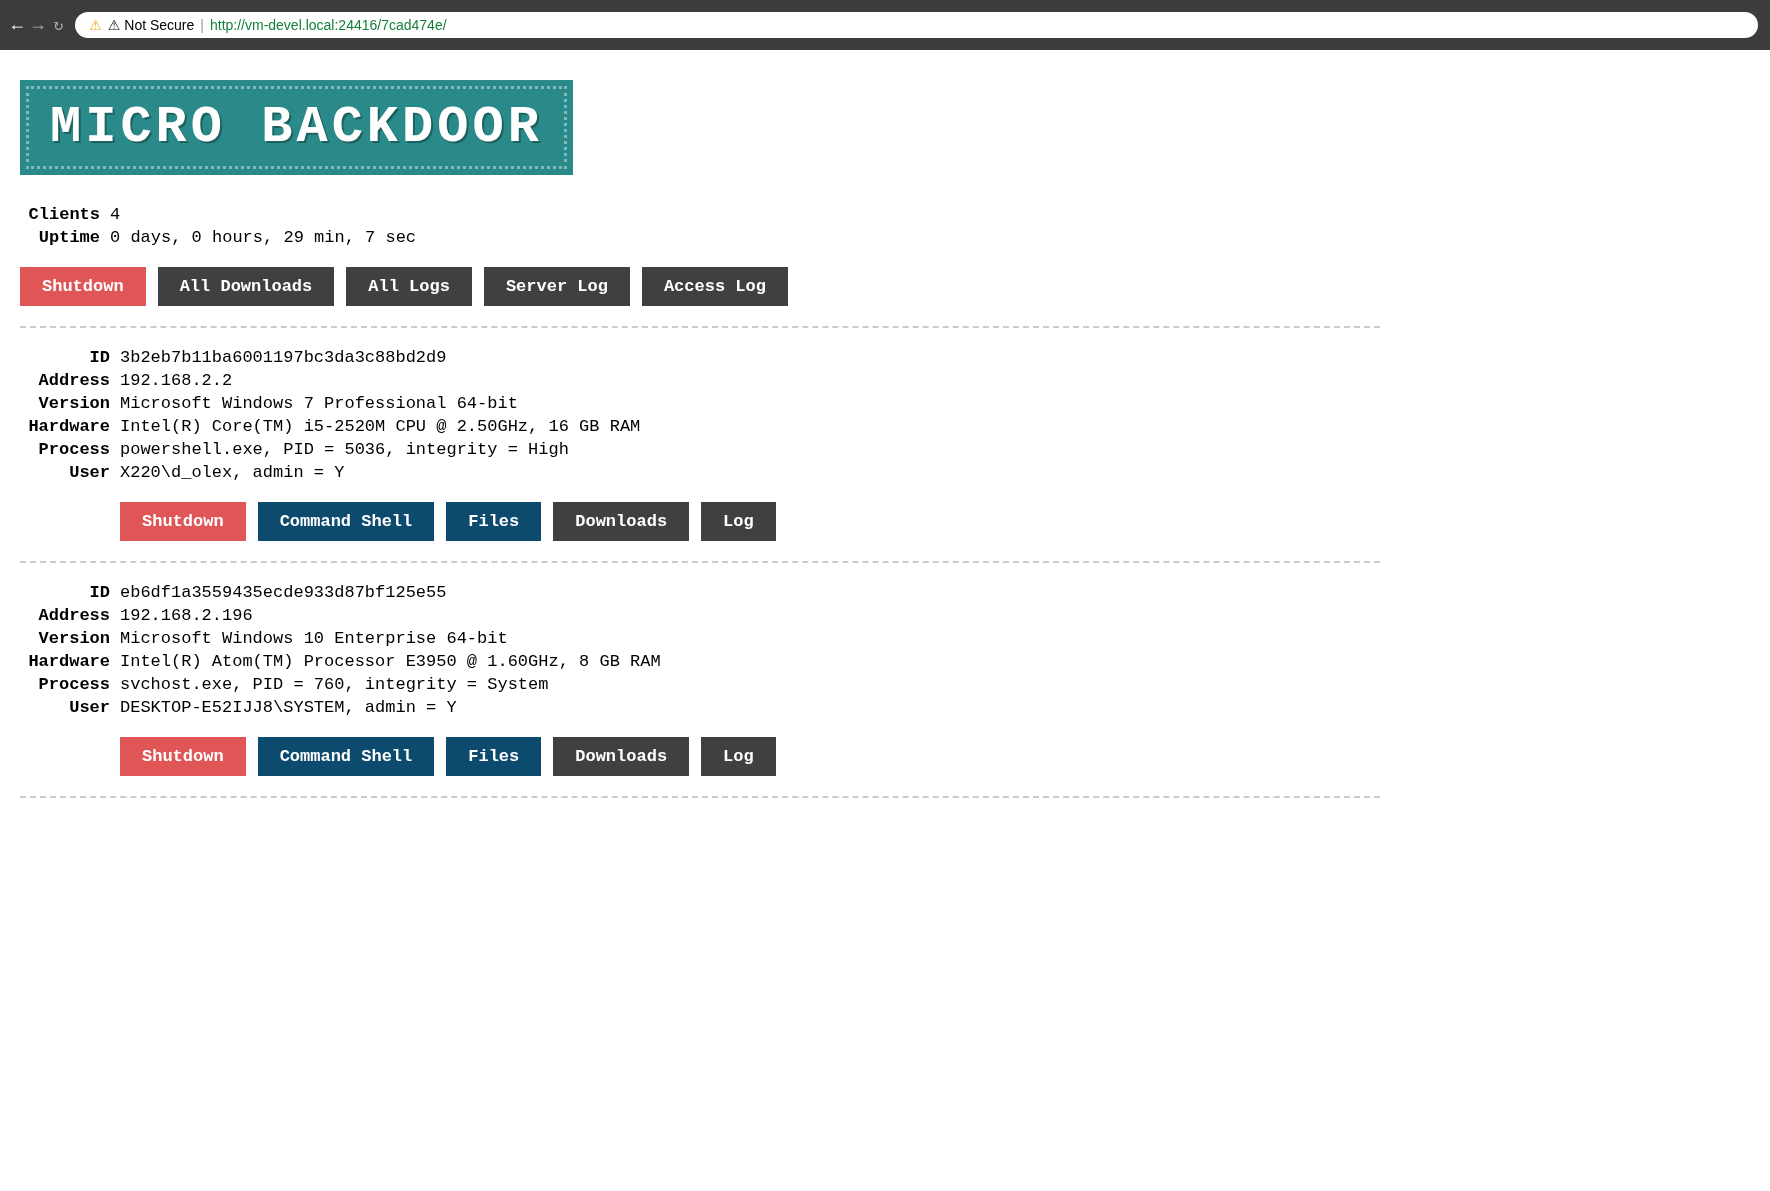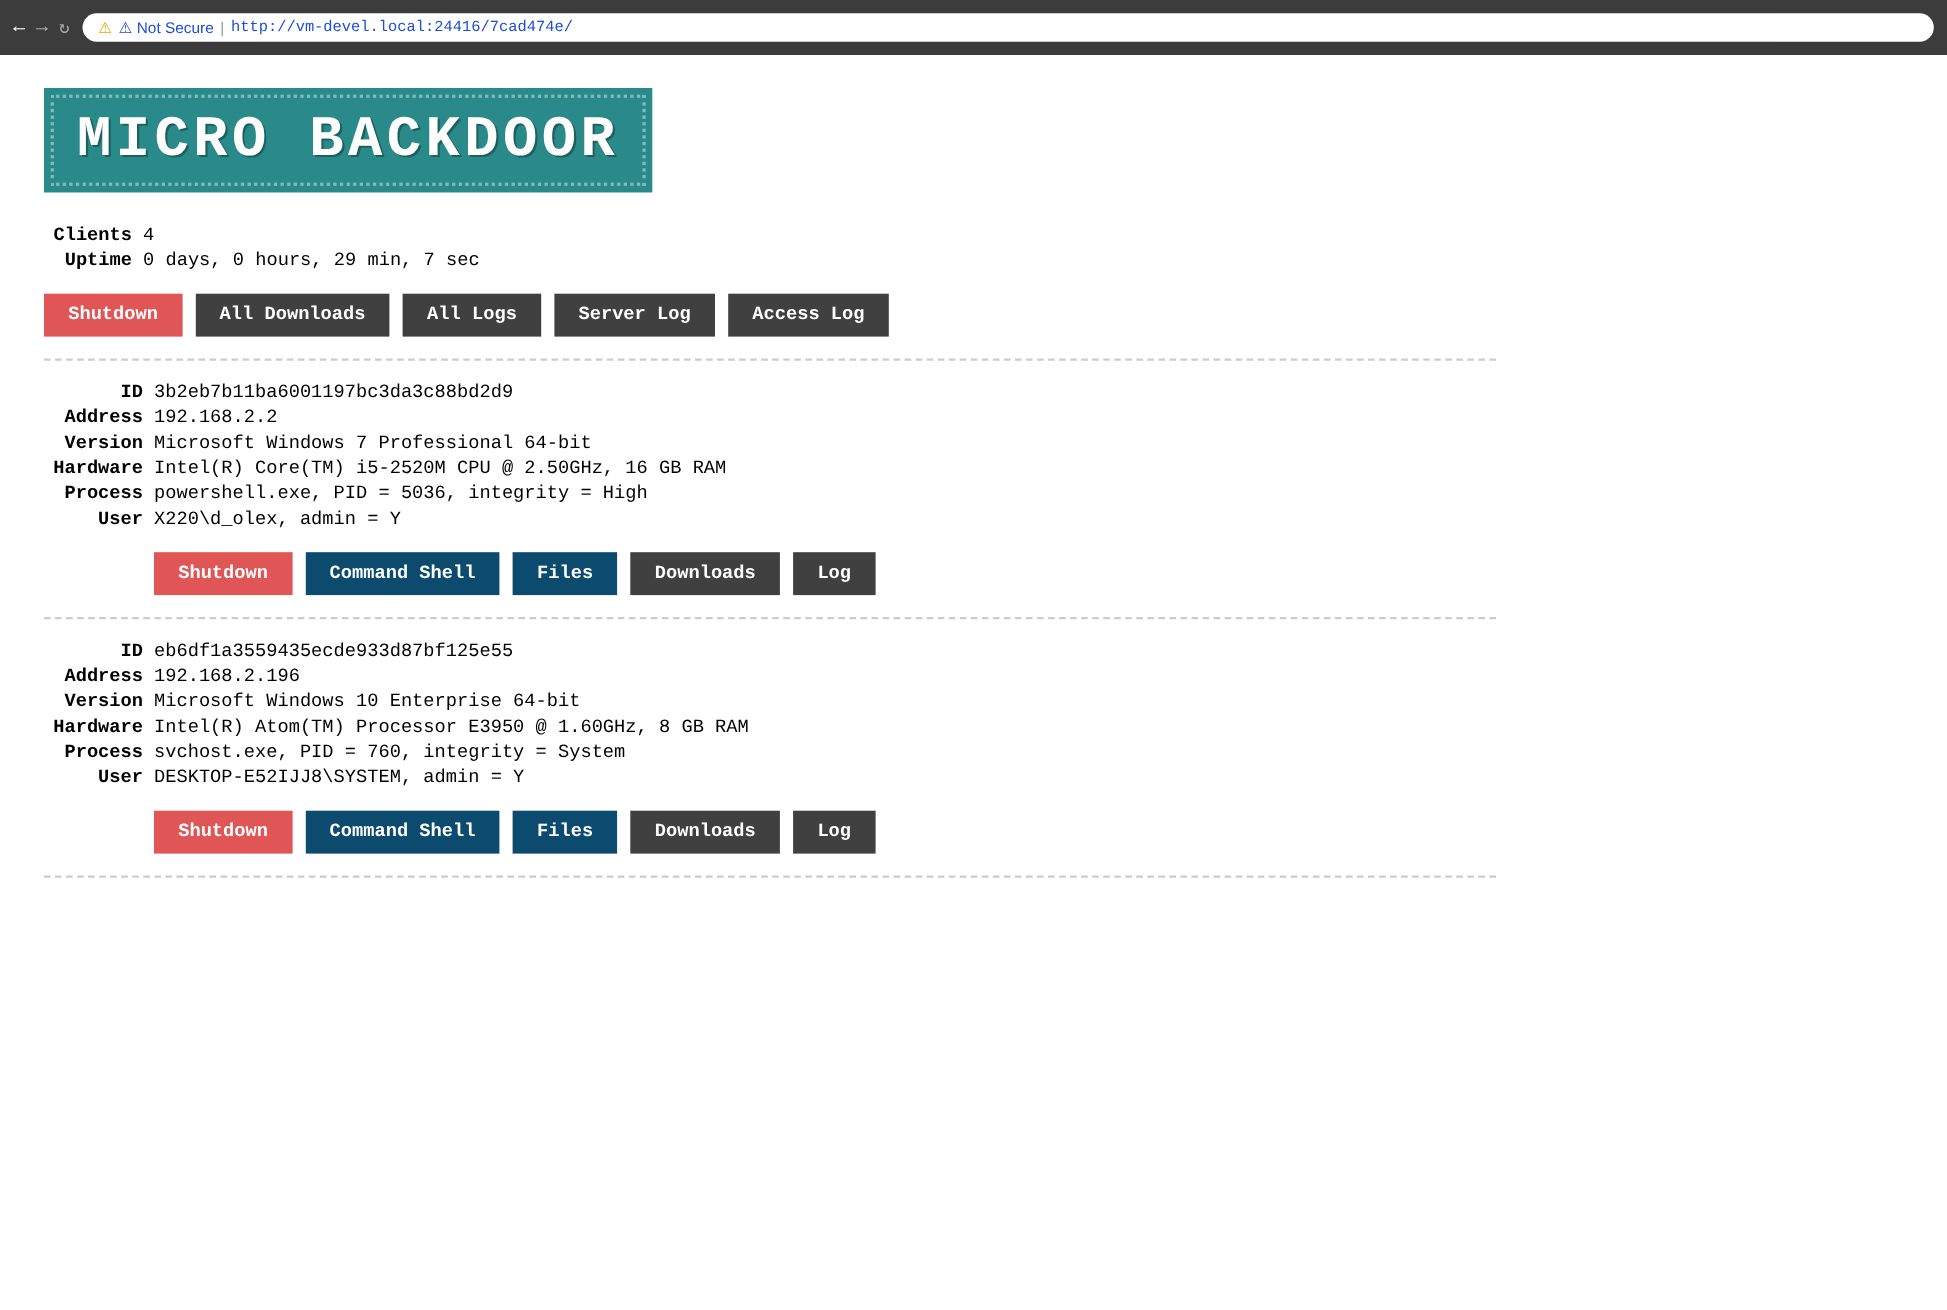--- a/index.html
+++ b/index.html
@@ -59,35 +59,34 @@
       font-size: 14px;
       color: #333;
     }
 
     .warning-icon {
       color: #f0a500;
       font-size: 14px;
     }
 
     .not-secure-text {
-      color: #1d4ed8;
+      color: #000000;
     }
 
     .separator {
       color: #999;
     }
 
     .url-text {
-      color: #1d4ed8;
-      font-family: Liberation Mono, monospace;
+      color: #15803d;
     }
 
     
     .page-content {
-      padding: 30px 40px;
+      padding: 30px 20px;
       max-width: 1400px;
     }
 
     
     .logo-container {
       margin-bottom: 30px;
     }
 
     .logo-banner {
       background: #2a8a8a;

